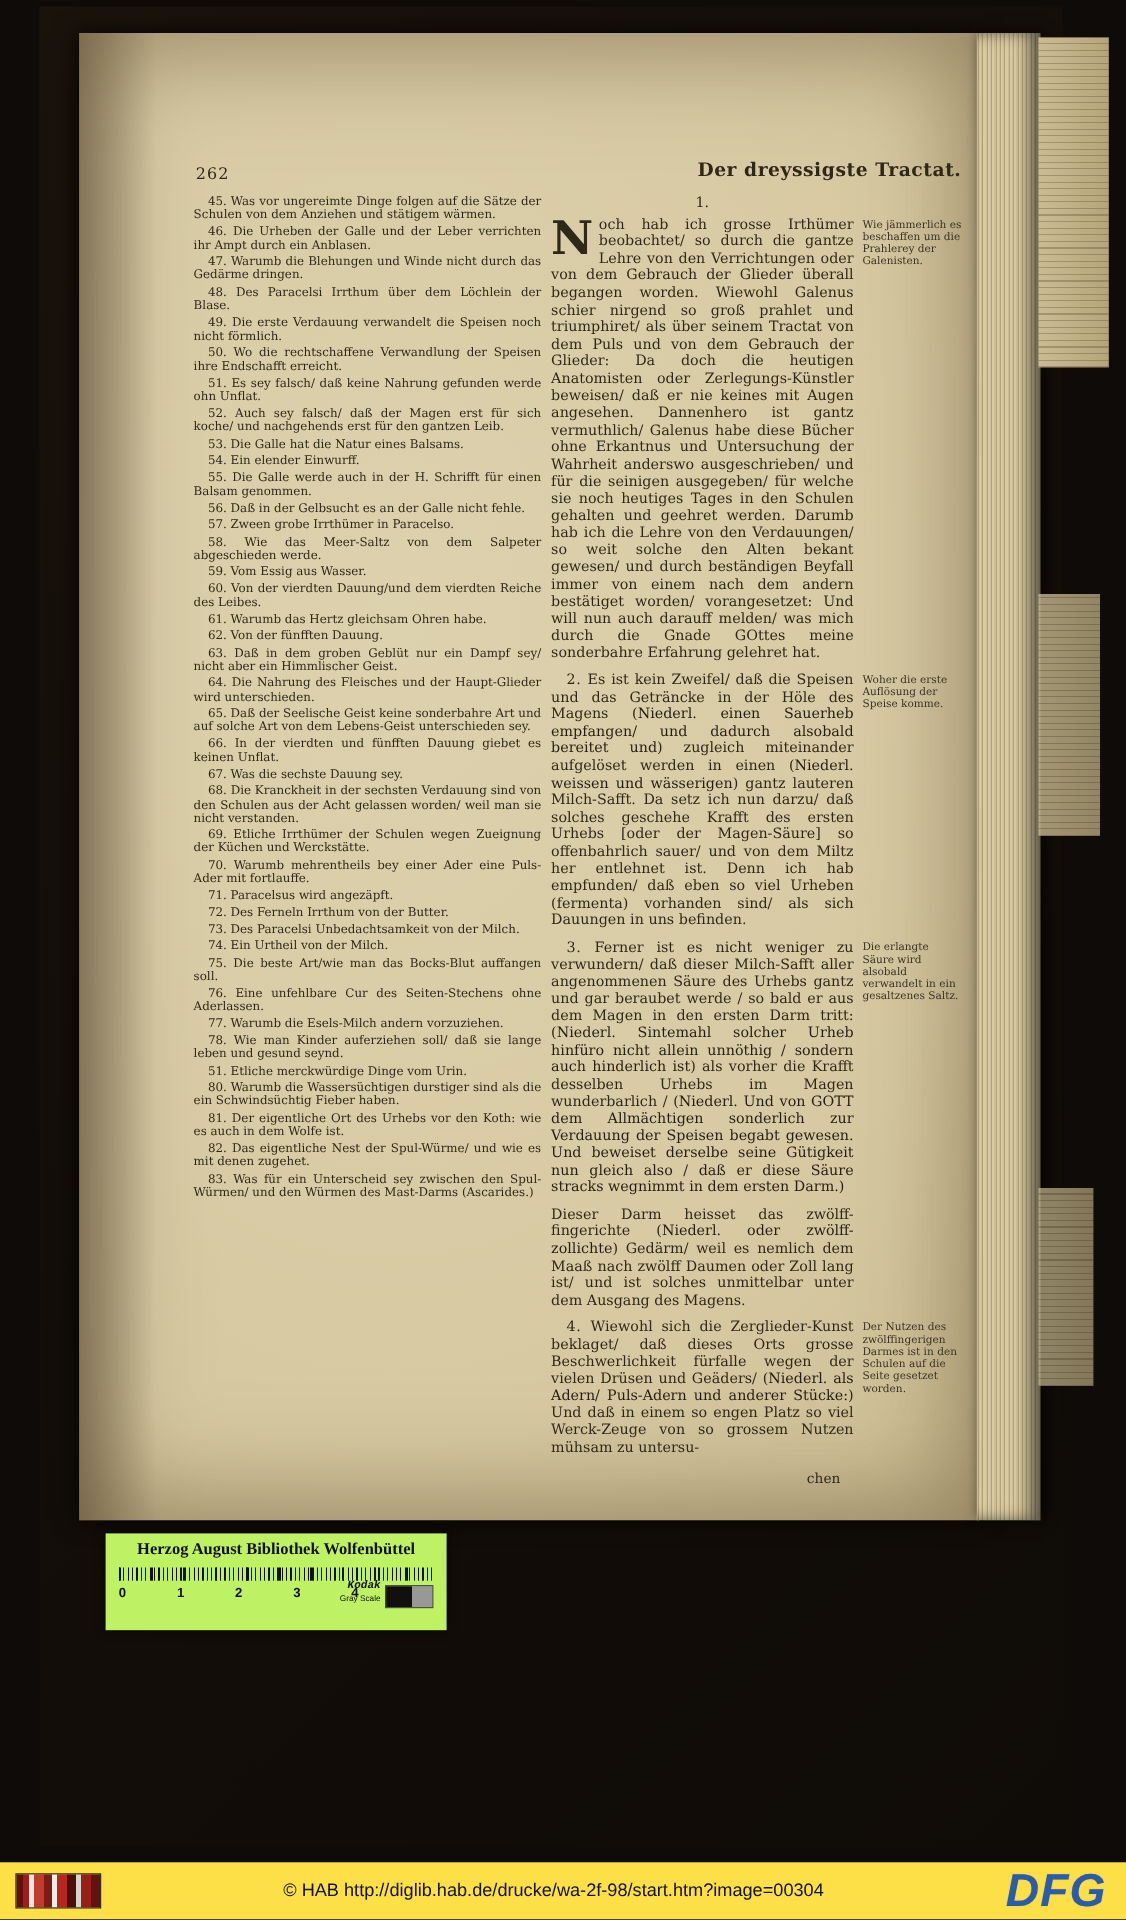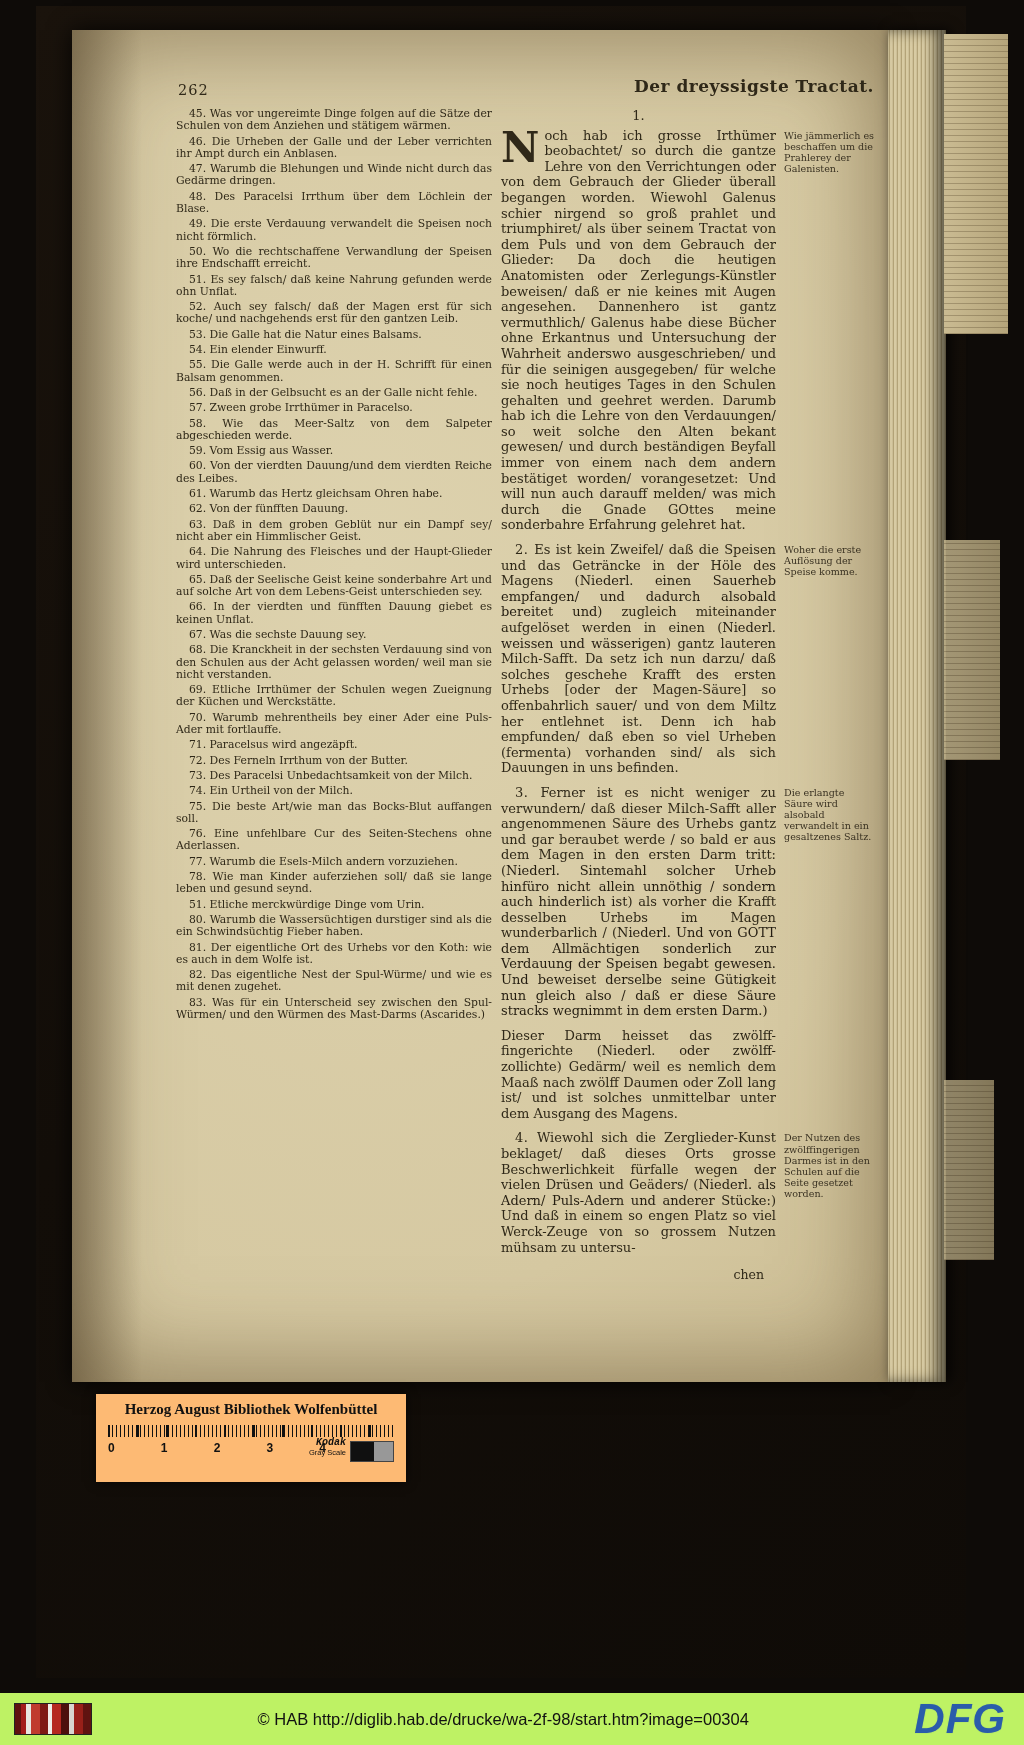--- a/index.html
+++ b/index.html
@@ -15,21 +15,21 @@
   .page{
     position:absolute;left:72px;top:30px;width:818px;height:1352px;
     background:
       radial-gradient(120% 100% at 35% 40%, #ddd2ae 0%, #d6c9a2 55%, #c2b286 100%);
     box-shadow: inset 0 0 90px 18px rgba(96,76,44,.5), 0 0 22px rgba(0,0,0,.85);
   }
   .page::before{ 
     content:"";position:absolute;left:0;top:0;bottom:0;width:70px;
     background:linear-gradient(90deg, rgba(60,45,25,.38), rgba(60,45,25,0));
   }
-  .page-inner{position:absolute;left:0;top:0;right:0;bottom:0;padding:44px 16px 0 104px;color:#2f2818;}
+  .page-inner{position:absolute;left:0;top:0;right:0;bottom:0;padding:113px 16px 0 104px;color:#2f2818;}
   .page-head{position:relative;height:34px;}
   .page-num{position:absolute;left:2px;top:8px;font-size:14.5px;letter-spacing:1px;}
   .page-title{position:absolute;left:0;right:0;top:2px;text-align:right;font-size:17px;font-weight:600;letter-spacing:.5px;}
   .cols{display:flex;gap:9px;}
   .col-left{width:316px;flex:none;font-size:10.8px;line-height:1.14;text-align:justify;}
   .col-left p{margin:0 0 3px 0;text-indent:13px;}
   .col-right{flex:1;font-size:13px;line-height:1.2;position:relative;}
   .colmark{text-align:center;padding-right:98px;font-size:13px;margin-bottom:4px;}
   .section{position:relative;padding-right:98px;margin-bottom:9px;}
   .section .body{text-align:justify;}
@@ -44,37 +44,37 @@
     background:repeating-linear-gradient(90deg,#cdbf97 0 1px,#b3a378 1px 2px,#d8cba3 2px 4px);
     box-shadow:inset -10px 0 14px rgba(0,0,0,.55), 4px 0 12px rgba(0,0,0,.8);}
   .edge-frag{position:absolute;background:
     repeating-linear-gradient(0deg, rgba(92,76,48,.35) 0 1px, rgba(0,0,0,0) 1px 6px),
     linear-gradient(90deg,#cabb92,#b5a57b);}
   .edge-frag.f1{left:944px;top:34px;width:64px;height:300px;}
   .edge-frag.f2{left:944px;top:540px;width:56px;height:220px;opacity:.8;}
   .edge-frag.f3{left:944px;top:1080px;width:50px;height:180px;opacity:.7;}
   
   .label-card{position:absolute;left:96px;top:1394px;width:310px;height:88px;
-    background:#fdba74;box-shadow:0 0 10px rgba(0,0,0,.7);}
+    background:#bef264;box-shadow:0 0 10px rgba(0,0,0,.7);}
   .card-title{font-family:"Liberation Serif", serif;font-weight:bold;font-size:15px;
     text-align:center;padding-top:7px;color:#111;}
   .ruler{position:relative;height:52px;margin:5px 10px 0;}
   .ticks{position:absolute;top:2px;left:2px;right:2px;height:12px;
     background:
       repeating-linear-gradient(90deg,#111 0 1px, transparent 1px 4px),
       repeating-linear-gradient(90deg,#111 0 2px, transparent 2px 29px);}
   .nums{position:absolute;top:18px;left:2px;width:218px;display:flex;justify-content:space-between;
     font-family:"Liberation Sans", sans-serif;font-size:12px;font-weight:600;color:#111;}
   .kodak{position:absolute;top:14px;right:50px;text-align:right;color:#111;}
   .kodak .brand{font-family:Liberation Mono, monospace;font-style:italic;font-weight:bold;font-size:10px;display:block;}
   .kodak .sub{font-family:"Liberation Sans", sans-serif;font-size:7.5px;display:block;}
   .patch{position:absolute;top:18px;right:2px;width:42px;height:19px;border:1px solid #444;
     background:linear-gradient(90deg,#101010 0 55%, #989898 55% 100%);}
   
-  .footer{position:absolute;left:0;bottom:0;width:1024px;height:52px;background:#bef264;
+  .footer{position:absolute;left:0;bottom:0;width:1024px;height:52px;background:#fde047;
     display:flex;align-items:center;}
   .colorbar{margin-left:14px;width:76px;height:30px;border:1px solid #222;flex:none;
     background:linear-gradient(90deg,
       #5e1210 0 8%, #a31c1c 8% 15%, #e8e6e2 15% 21%, #c03a2e 21% 33%,
       #7e1a14 33% 43%, #efece7 43% 49%, #b5271f 49% 61%, #4c0f0c 61% 71%,
       #d8d5cf 71% 77%, #992019 77% 89%, #601310 89% 100%);}
   .footer-text{flex:1;text-align:center;font-family:"Liberation Sans", sans-serif;
     font-size:16.5px;color:#111;}
   .footer-text a{color:#111;text-decoration:none;}
   .dfg{margin-right:18px;flex:none;font-family:"Liberation Sans", sans-serif;

